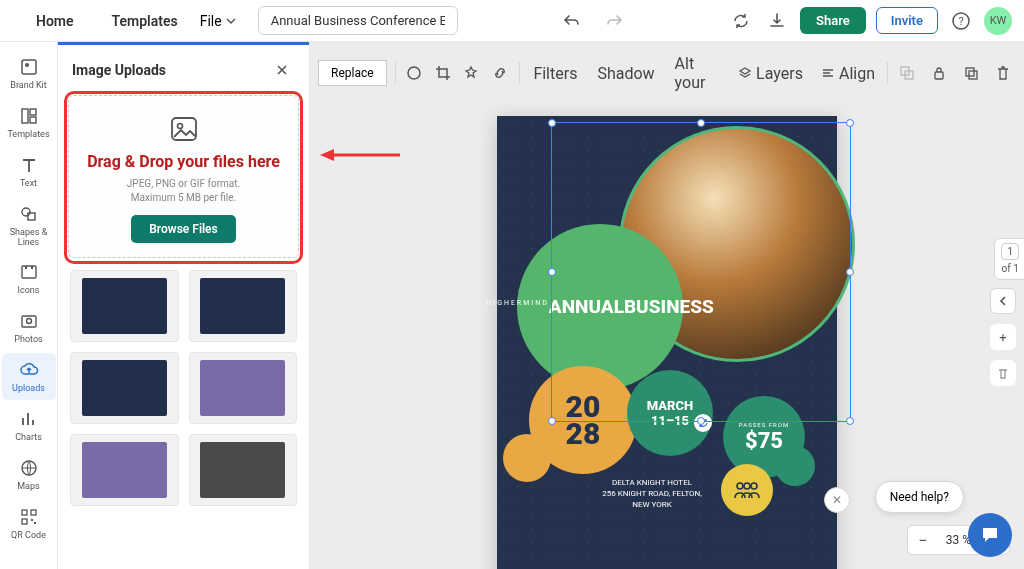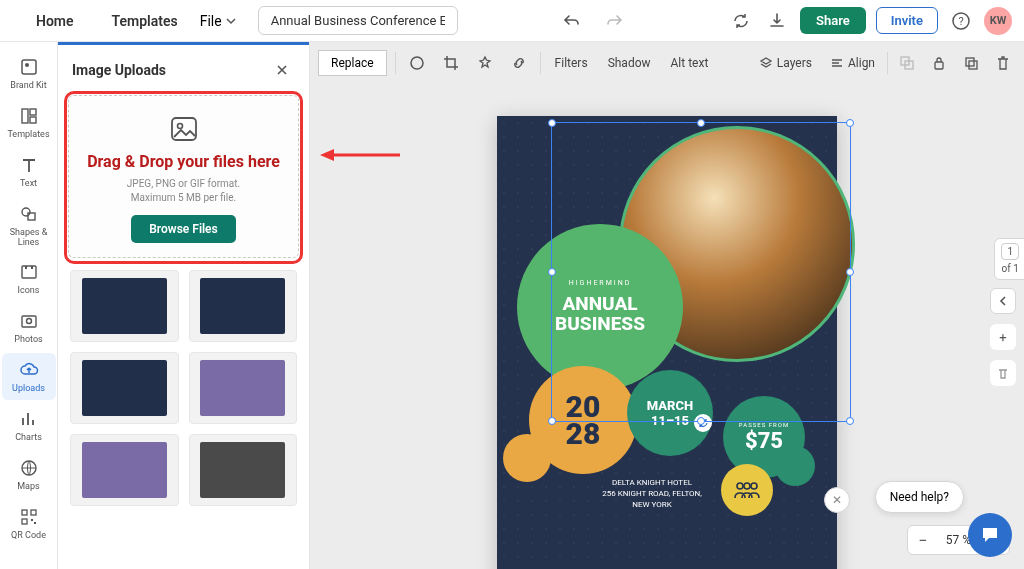--- a/index.html
+++ b/index.html
@@ -9,21 +9,21 @@
 .top-link { font-size:14px; color:#333; cursor:pointer; }
 .top-link.bold { font-weight:600;margin-left:24px; }
 .file-menu { display:flex; align-items:center; gap:4px; font-size:14px; padding:4px 8px; border-radius:4px; cursor:pointer; }
 .title-input { border:1px solid #d0d0d0; border-radius:6px; padding:6px 12px; font-size:13px; width:200px; color:#333; }
 .topbar-center { flex:1; display:flex; justify-content:center; gap:16px; }
 .icon-btn { width:26px; height:26px; display:flex; align-items:center; justify-content:center; cursor:pointer; color:#555; border-radius:4px; }
 .icon-btn.disabled { color:#bbb; cursor:default; }
 .topbar-right { display:flex; align-items:center; gap:10px; }
 .share-btn { background:#13845f; color:#fff; padding:6px 16px; border-radius:6px; font-size:13px; font-weight:600; cursor:pointer; }
 .invite-btn { border:1.5px solid #2c6ecb; color:#2c6ecb; padding:5px 14px; border-radius:6px; font-size:13px; font-weight:600; cursor:pointer; }
-.avatar { width:28px; height:28px; border-radius:50%; background:#fca5a5; display:flex; align-items:center; justify-content:center; font-size:11px; font-weight:700; color:#555; }
+.avatar { width:28px; height:28px; border-radius:50%; background:#86efac; display:flex; align-items:center; justify-content:center; font-size:11px; font-weight:400; color:#555; }
 .main { display:flex; height:527px; }
 .leftrail { width:58px; border-right:1px solid #e6e6e6; display:flex; flex-direction:column; align-items:center; padding-top:8px; gap:2px; }
 .rail-item { width:54px; padding:6px 2px; display:flex; flex-direction:column; align-items:center; gap:3px; font-size:9px; color:#555; cursor:pointer; border-radius:6px; text-align:center; line-height:1.1; }
 .rail-item.active { background:#eaf2fd; color:#2c6ecb; }
 .rail-icon { width:22px; height:22px; display:flex; align-items:center; justify-content:center; }
 .sidepanel { width:252px; border-right:1px solid #e6e6e6; display:flex; flex-direction:column; position:relative; }
 .panel-tab { height:3px; background:#2c6ecb; width:100%; }
 .panel-header { padding:12px 14px; display:flex; align-items:center; justify-content:space-between; }
 .panel-title { font-size:14px; font-weight:700; color:#333; }
 .dropzone-wrap { padding:0 10px; position:relative; }
@@ -33,21 +33,21 @@
 .browse-btn { background:#0e7a6a; color:#fff; padding:7px 18px; border-radius:5px; font-size:12px; font-weight:600; cursor:pointer; margin-top:4px; }
 .highlight-box { position:absolute; border:3px solid #e33; border-radius:10px; pointer-events:none; left:6px; right:6px; top:-4px; bottom:-6px; }
 .arrow { position:absolute; left:320px; top:146px; pointer-events:none; z-index:5;}
 .thumb-grid { padding:12px; display:grid; grid-template-columns:1fr 1fr; gap:10px; overflow:auto; }
 .thumb { width:100%; height:72px; background:#f2f2f2; border-radius:4px; border:1px solid #e6e6e6; display:flex; align-items:center; justify-content:center; overflow:hidden; }
 .thumb-inner { width:80%; height:80%; background:#222f4a; border-radius:2px; position:relative; }
 .canvas-area { flex:1; background:#ececec; position:relative; overflow:hidden; }
 .toolbar { position:absolute; top:8px; left:8px; right:8px; display:flex; align-items:center; gap:8px; }
 .replace-btn { border:1px solid #c9c9c9; background:#fff; padding:5px 12px; border-radius:0; font-size:12px; cursor:pointer; }
 .tool-sep { width:1px; height:22px; background:#d6d6d6; }
-.tool-txt { font-size:12px; color:#444; cursor:pointer; padding:4px 6px; }
+.tool-txt { font-size:16px; color:#444; cursor:pointer; padding:4px 6px; }
 .tool-right { margin-left:auto; display:flex; align-items:center; gap:6px; }
 .tool-iconbtn { width:26px; height:26px; display:flex; align-items:center; justify-content:center; color:#555; cursor:pointer; }
 .poster { position:absolute; left:50%; top:74px; transform:translateX(-50%); width:340px; height:476px; background:#25324d; box-shadow:0 4px 20px rgba(0,0,0,0.2); }
 .sel-box { position:absolute; border:1px solid #3b82f6; left:54px; top:6px; width:300px; height:300px; }
 .sel-handle { position:absolute; width:8px; height:8px; background:#fff; border:1.5px solid #3b82f6; border-radius:50%; }
 .zoom-ctrl { position:absolute; right:14px; bottom:14px; background:#fff; border:1px solid #d6d6d6; border-radius:6px; display:flex; align-items:center; height:30px; }
 .zoom-btn { width:30px; text-align:center; font-size:16px; cursor:pointer; color:#555; }
 .zoom-val { font-size:12px; padding:0 8px; color:#333; }
 .right-widgets { position:absolute; right:8px; top:170px; display:flex; flex-direction:column; align-items:center; gap:10px; }
 .rw-box { width:26px; height:26px; background:#fff; border:1px solid #d6d6d6; border-radius:6px; display:flex; align-items:center; justify-content:center; font-size:13px; color:#555; cursor:pointer; }
@@ -271,21 +271,21 @@
           </svg>
         </div>
       <div class="tool-iconbtn">
           <svg width="18" height="18" viewBox="0 0 18 18">
             <path d="M7 11a3 3 0 010-4l2-2a3 3 0 014 4M11 7a3 3 0 010 4l-2 2a3 3 0 01-4-4" stroke="#555" stroke-width="1.4" fill="none"></path>
           </svg>
         </div>
       <div class="tool-sep"></div>
       <div class="tool-txt">Filters</div>
       <div class="tool-txt">Shadow</div>
-      <div class="tool-txt">Alt text</div>
+      <div class="tool-txt">Alt your</div>
       <div class="tool-right">
         <div class="tool-txt" style="display:flex;align-items:center;gap:4px">
             <svg width="14" height="14" viewBox="0 0 14 14">
               <path d="M7 2l5 3-5 3-5-3z M2 8l5 3 5-3" stroke="#555" stroke-width="1.3" fill="none"></path>
             </svg>
             <span>Layers</span>
           </div>
         <div class="tool-txt" style="display:flex;align-items:center;gap:4px">
             <svg width="14" height="14" viewBox="0 0 14 14">
               <path d="M2 4h10M2 7h7M2 10h10" stroke="#555" stroke-width="1.5"></path>
@@ -317,21 +317,21 @@
             </svg>
           </div>
       </div>
     </div>
 
     <div class="poster">
       <div style="position:absolute;inset:0;background-image:radial-gradient(#2d3b57 1px,transparent 1px);background-size:14px 14px;"></div>
 
       <div class="circle" style="right:-18px;top:10px;width:236px;height:236px;background:radial-gradient(circle at 40% 30%,#f5e0b8,#b87a3a 40%,#3e2a18 90%);border:3px solid #50b67a;"></div>
 
-      <div class="circle" style="left:20px;top:108px;width:166px;height:166px;background:#56b56c;display:flex;flex-direction:column;align-items:center;justify-content:center;color:#fff;font-weight:800;font-size:19px;line-height:1.05;text-align:center;">
+      <div class="circle" style="left:20px;top:108px;width:166px;height:166px;background:#56b56c;display:flex;flex-direction:row;align-items:center;justify-content:center;color:#fff;font-weight:800;font-size:19px;line-height:1.05;text-align:center;">
         <div style="font-size:7px;letter-spacing:2px;font-weight:400;margin-bottom:6px;">HIGHERMIND</div>
         <div>ANNUAL</div>
           <div>BUSINESS</div>
       </div>
 
       <div class="circle" style="left:32px;top:250px;width:108px;height:108px;background:#e9a843;display:flex;flex-direction:column;align-items:center;justify-content:center;color:#25324d;font-weight:900;font-size:30px;line-height:0.9;">
           <div>20</div>
           <div>28</div>
         </div>
 
@@ -394,21 +394,21 @@
       <div class="rw-box" style="border:none;">+</div>
       <div class="rw-box" style="border:none;">
           <svg width="14" height="14" viewBox="0 0 14 14">
             <path d="M3 4h8M5 4v8h4V4" stroke="#999" stroke-width="1.3" fill="none"></path>
           </svg>
         </div>
     </div>
 
     <div class="zoom-ctrl">
       <div class="zoom-btn">−</div>
-      <div class="zoom-val">57 %</div>
+      <div class="zoom-val">33 %</div>
       <div class="zoom-btn">+</div>
     </div>
 
     <div class="need-close">✕</div>
     <div class="need-help">Need help?</div>
     <div class="chat-fab">
         <svg width="22" height="22" viewBox="0 0 22 22">
           <path d="M4 4h14v10H10l-4 4v-4H4z" fill="#fff"></path>
         </svg>
       </div>

